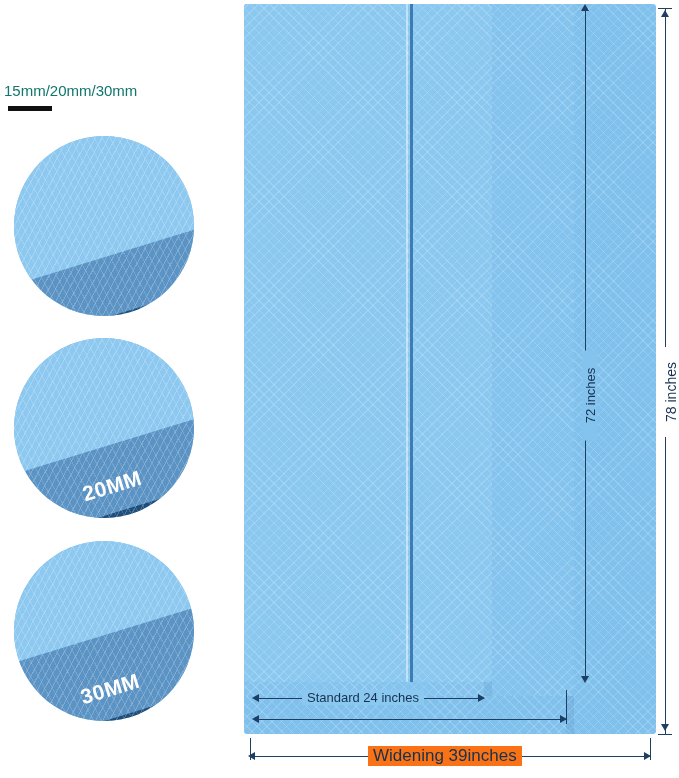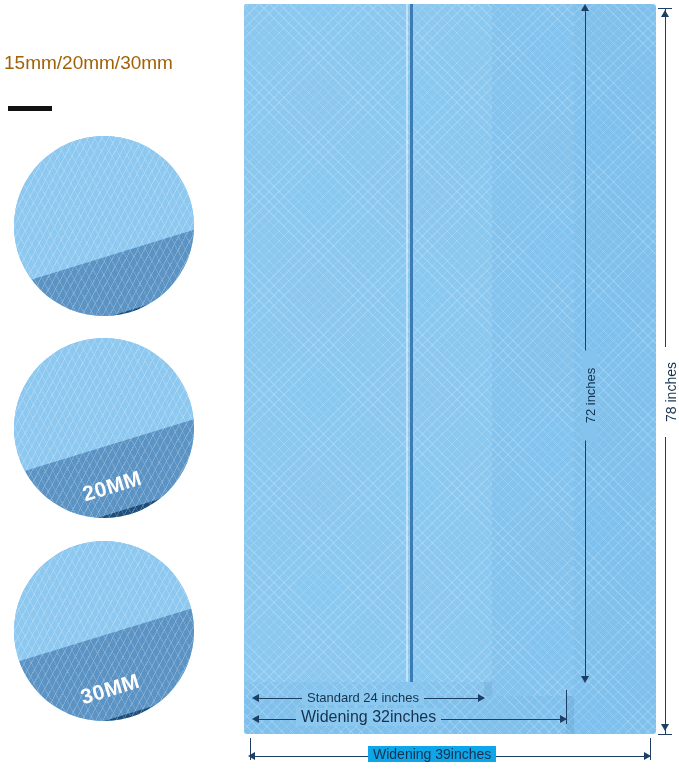--- a/index.html
+++ b/index.html
@@ -33,23 +33,23 @@
     top: 44px;
     font-size: 17.5px;
     font-weight: bold;
     letter-spacing: 0.2px;
     color: #111111;
     white-space: nowrap;
   }
   #subheadline {
     position: absolute;
     left: 4px;
-    top: 52px;
-    font-size: 19px;
-    color: #a16207;
+    top: 82px;
+    font-size: 15px;
+    color: #0f766e;
     white-space: nowrap;
   }
   #headline-rule {
     position: absolute;
     left: 8px;
     top: 106px;
     width: 44px;
     height: 5px;
     background: #111111;
   }
@@ -223,22 +223,22 @@
   }
   .dim-label.vertical {
     transform: rotate(-90deg);
     transform-origin: 50% 50%;
   }
   #label-78 {
     background: #ffffff;
     font-size: 14px;
   }
   #label-39 {
-    background: #0ea5e9;
-    font-size: 14px;
+    background: #f97316;
+    font-size: 17px;
   }
 </style>
 </head>
 <body>
 
 <div id="page">
 
   <div id="left-panel">
 
     <div id="subheadline">15mm/20mm/30mm</div>
@@ -309,21 +309,20 @@
 
     <div class="dim-line-h" style="left:14px; top:698px; width:230px;"></div>
     <div class="arrow arrow-left" style="left:12px; top:694px;"></div>
     <div class="arrow arrow-right" style="left:238px; top:694px;"></div>
     <div class="dim-label" style="left:62px; top:690px;">Standard 24 inches</div>
 
     <div class="dim-line-h" style="left:14px; top:719px; width:312px;"></div>
     <div class="arrow arrow-left" style="left:12px; top:715px;"></div>
     <div class="arrow arrow-right" style="left:320px; top:715px;"></div>
     <div class="tick-v" style="left:326px; top:690px; height:34px;"></div>
-    <div class="dim-label big" style="left:56px; top:708px; background:#8bc8f0;">Widening 32inches</div>
 
     <div class="dim-line-h" style="left:10px; top:756px; width:400px;"></div>
     <div class="arrow arrow-left" style="left:8px; top:752px;"></div>
     <div class="arrow arrow-right" style="left:404px; top:752px;"></div>
     <div class="tick-v" style="left:10px; top:738px; height:22px;"></div>
     <div class="tick-v" style="left:410px; top:738px; height:22px;"></div>
     <div class="dim-label big" id="label-39" style="left:128px; top:746px;">Widening 39inches</div>
 
   </div>
 </div>

